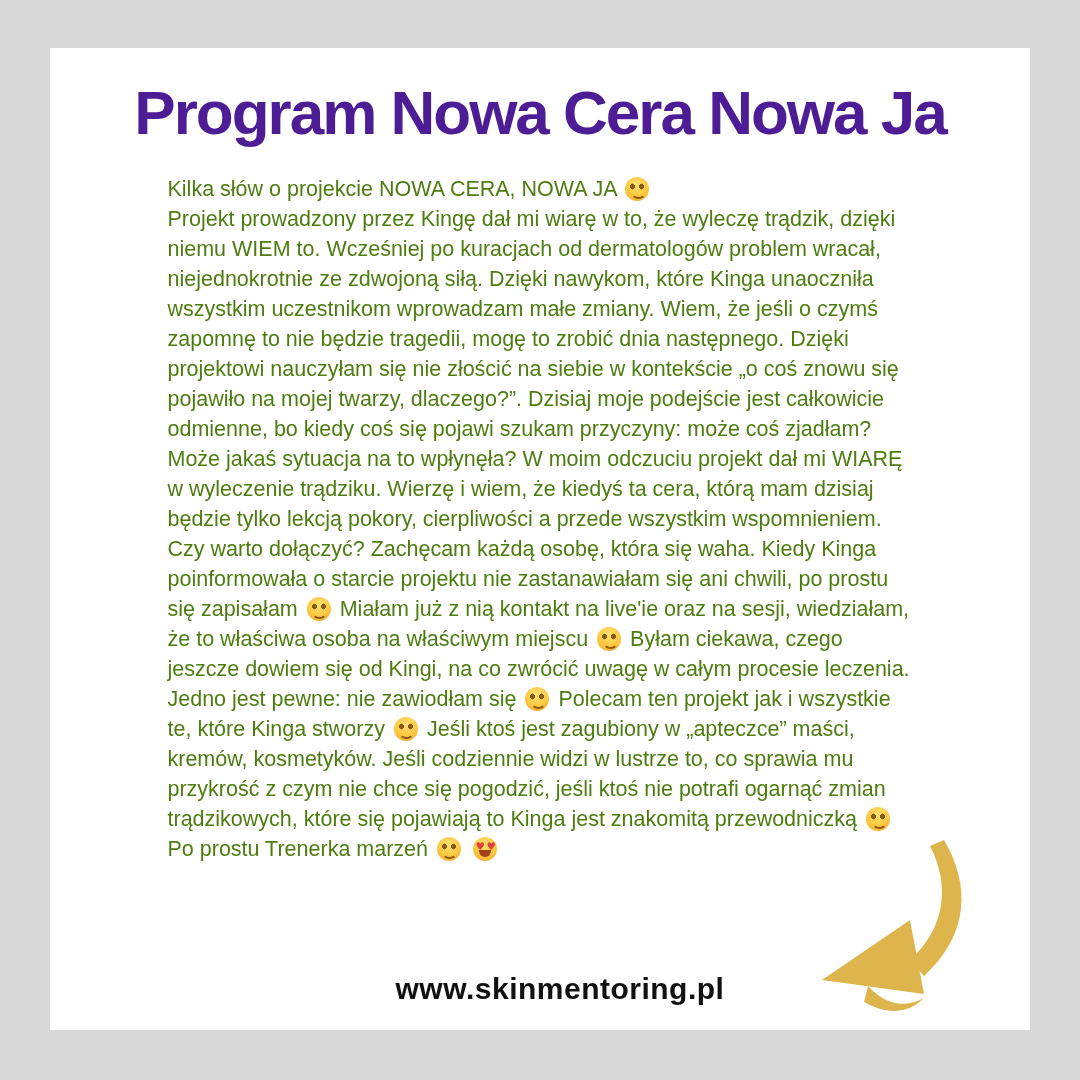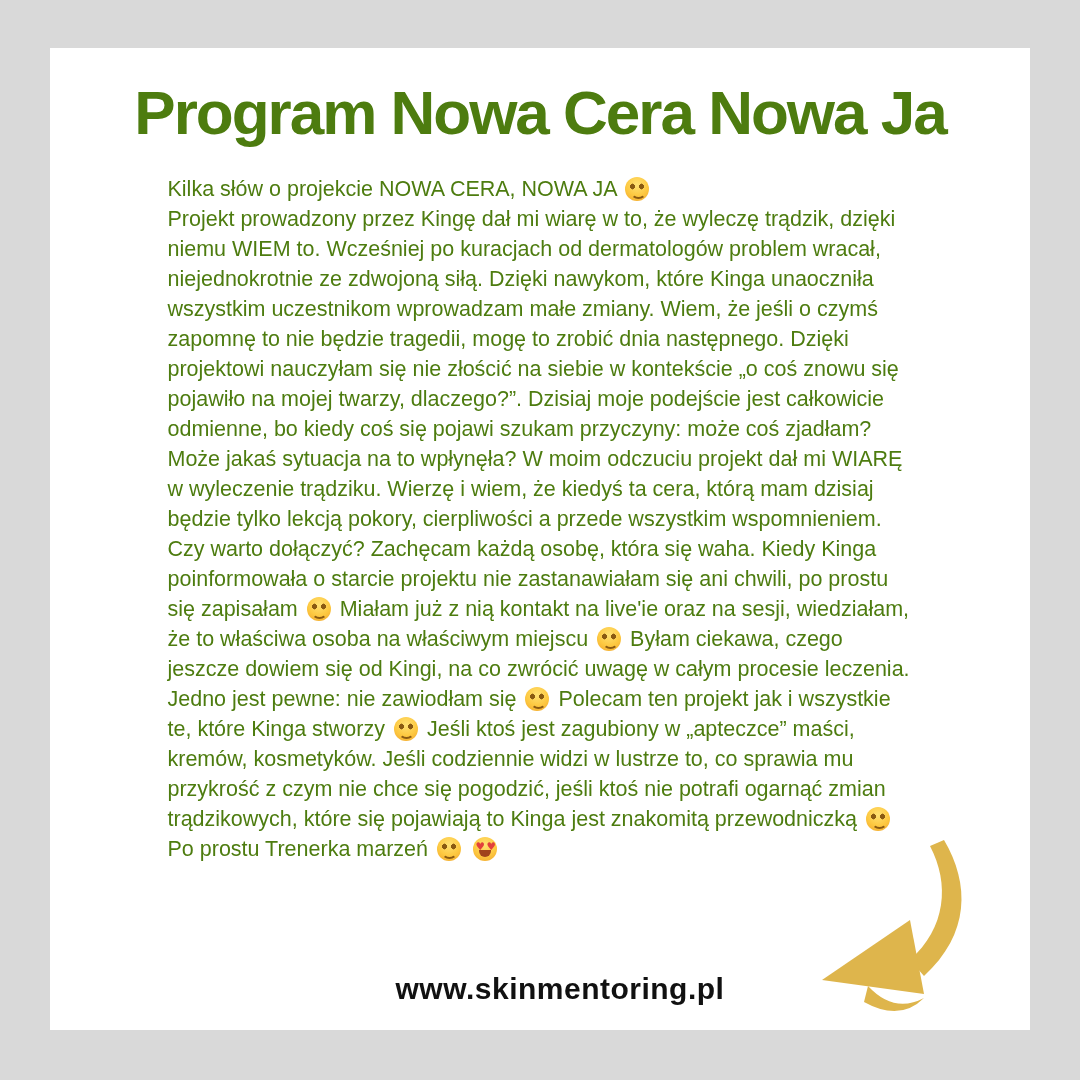--- a/index.html
+++ b/index.html
@@ -12,21 +12,21 @@
   .card{
     position:absolute;left:50px;top:48px;right:50px;bottom:50px;
     background:#ffffff;
   }
   .title{
     margin:34px 10px 0 10px;
     text-align:center;
     font-size:62px;
     font-weight:800;
     letter-spacing:-2px;
-    color:#4d7c0f;
+    color:#4c1d95;
     line-height:1.0;
   }
   .testimonial{
     width:745px;
     margin:30px auto 0 auto;
     font-size:21.5px;
     line-height:30px;
     color:#4d7c0f;
     text-align:left;
   }

